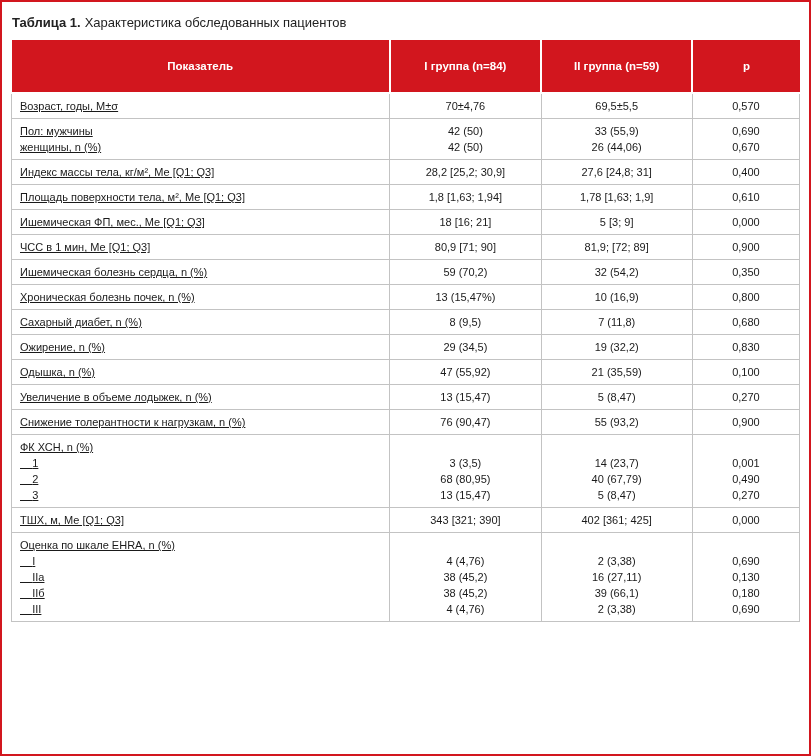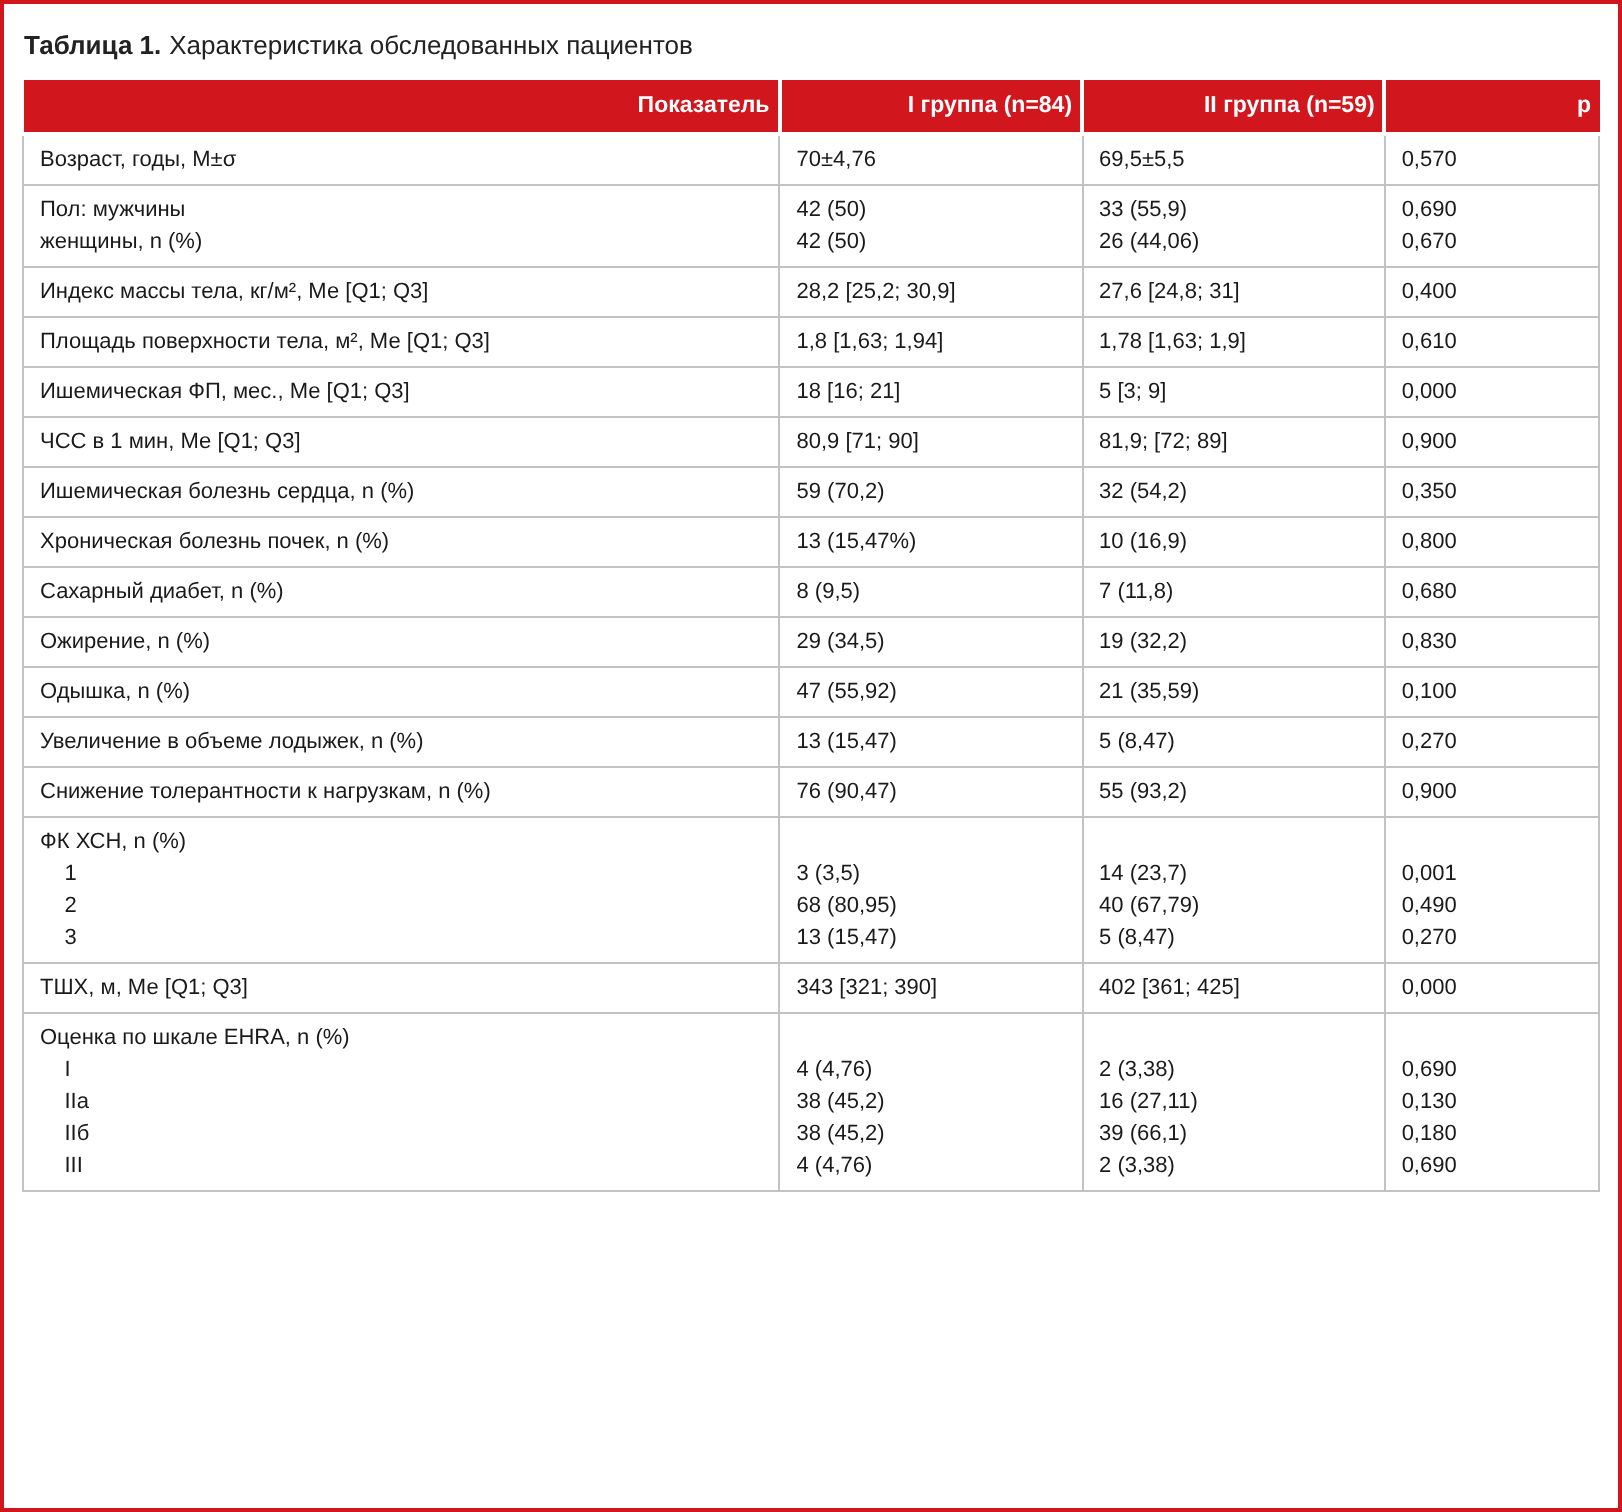--- a/index.html
+++ b/index.html
@@ -32,37 +32,37 @@
     width: 100%;
     border-collapse: collapse;
     table-layout: fixed;
     font-size: 11px;
   }
   table.patients thead th {
     background: var(--accent-red);
     color: #ffffff;
     font-weight: bold;
     font-size: 11.5px;
-    text-align: right;
+    text-align: center;
     vertical-align: middle;
-    padding: 7px 4px;
+    padding: 20px 4px;
     border-right: 2px solid #ffffff;
     border-bottom: 2px solid #ffffff;
   }
   table.patients thead th:last-child { border-right: none; }
   table.patients tbody td {
     border: 1px solid var(--border-gray);
     padding: 4px 8px;
     vertical-align: middle;
     line-height: 16px;
     white-space: pre-wrap;
     color: var(--text-dark);
   }
-  td.col-indicator { text-align: left; }
-  td.col-val, td.col-p { text-align: left; }
+  td.col-indicator { text-align: left; text-decoration: underline; }
+  td.col-val, td.col-p { text-align: center; }
 </style>
 </head>
 <body>
 
 <div class="page">
 
   <div class="title">
     <span class="title-bold">Таблица 1.</span><span>Характеристика обследованных пациентов</span>
   </div>
 

